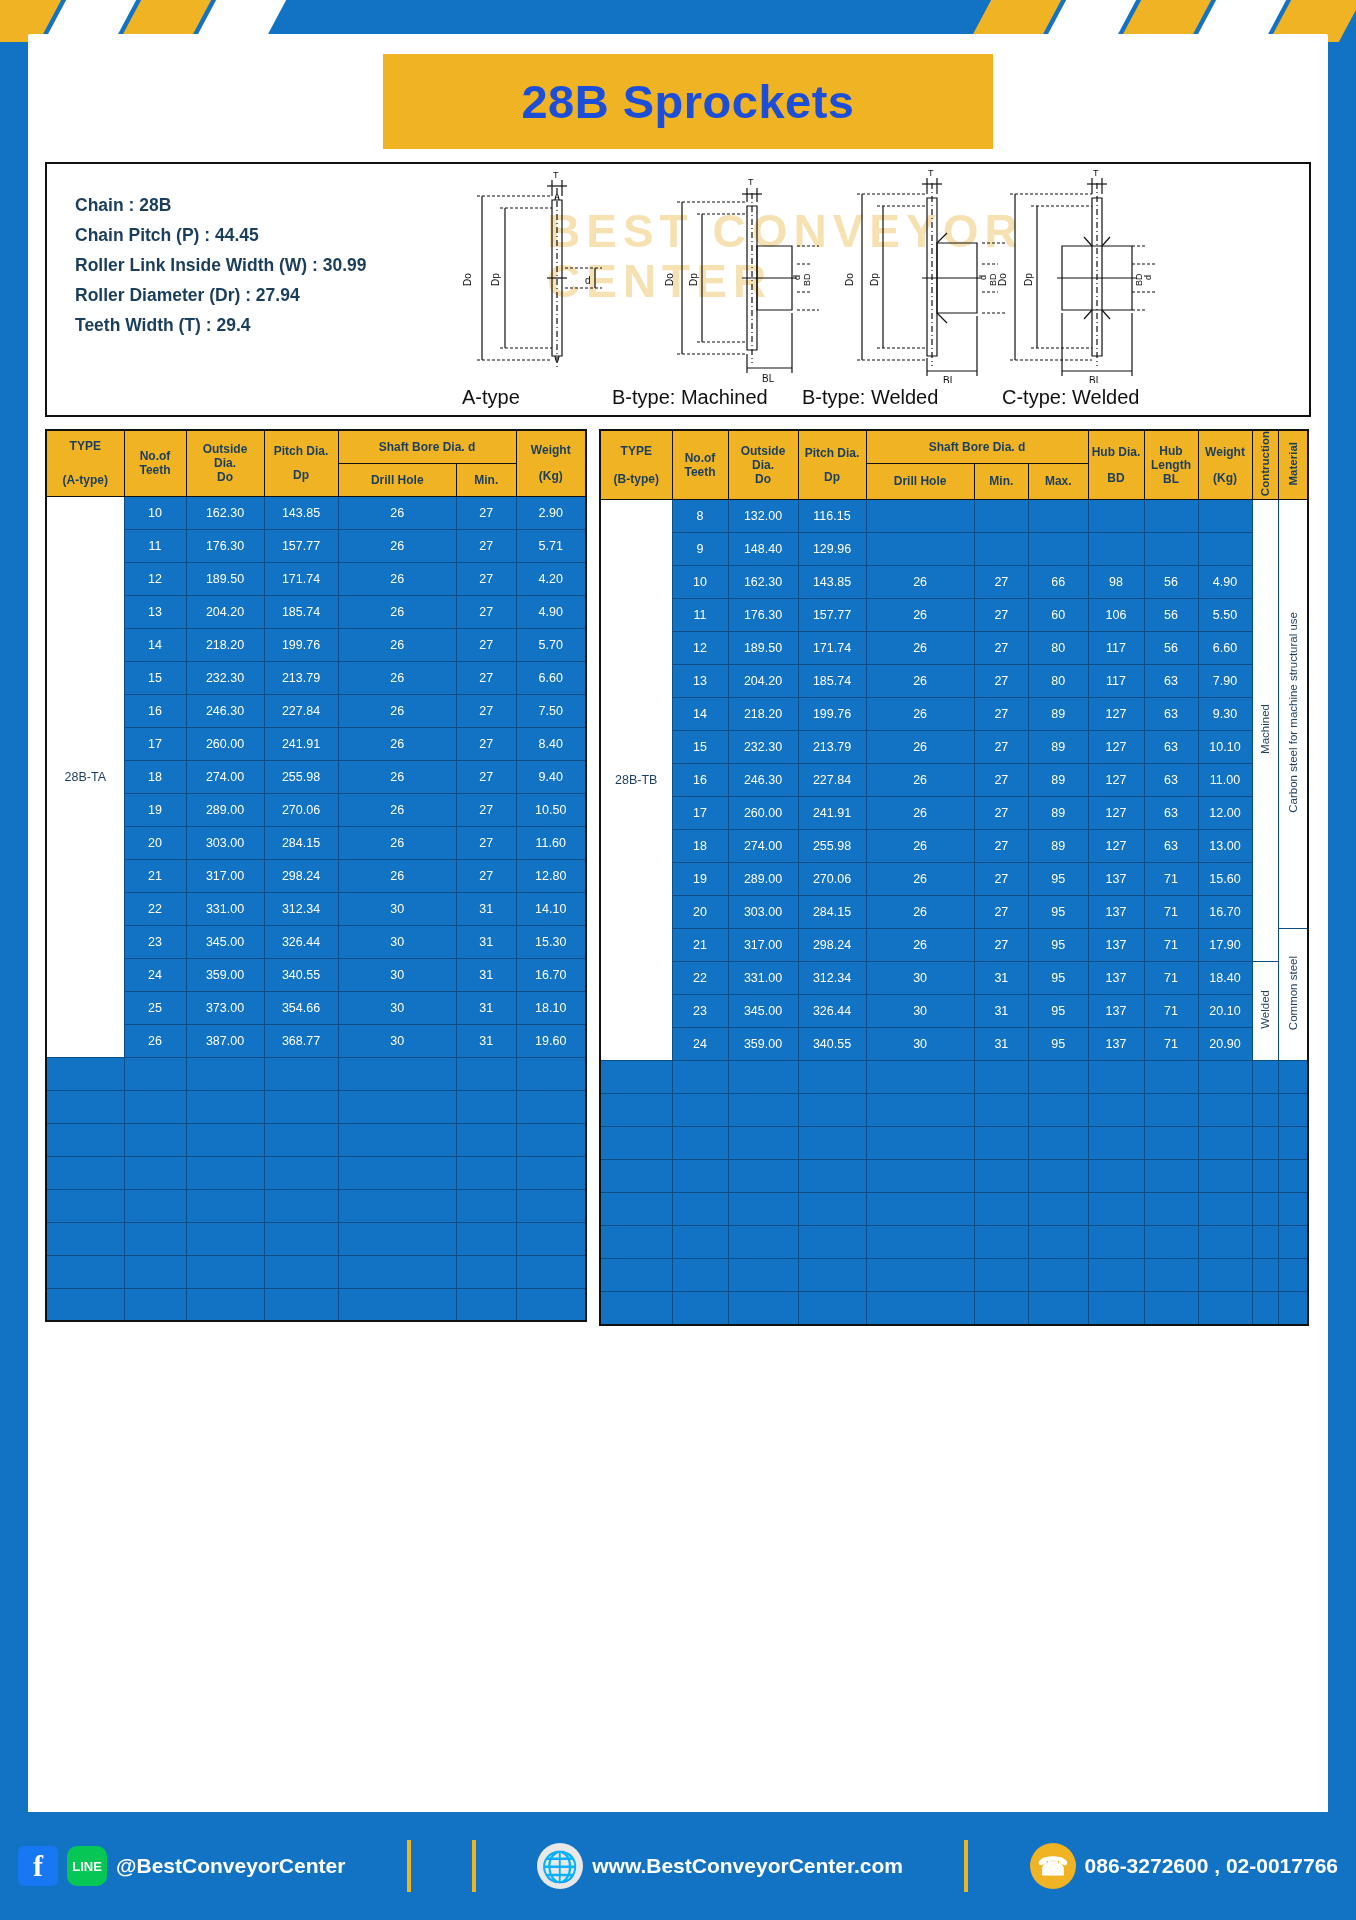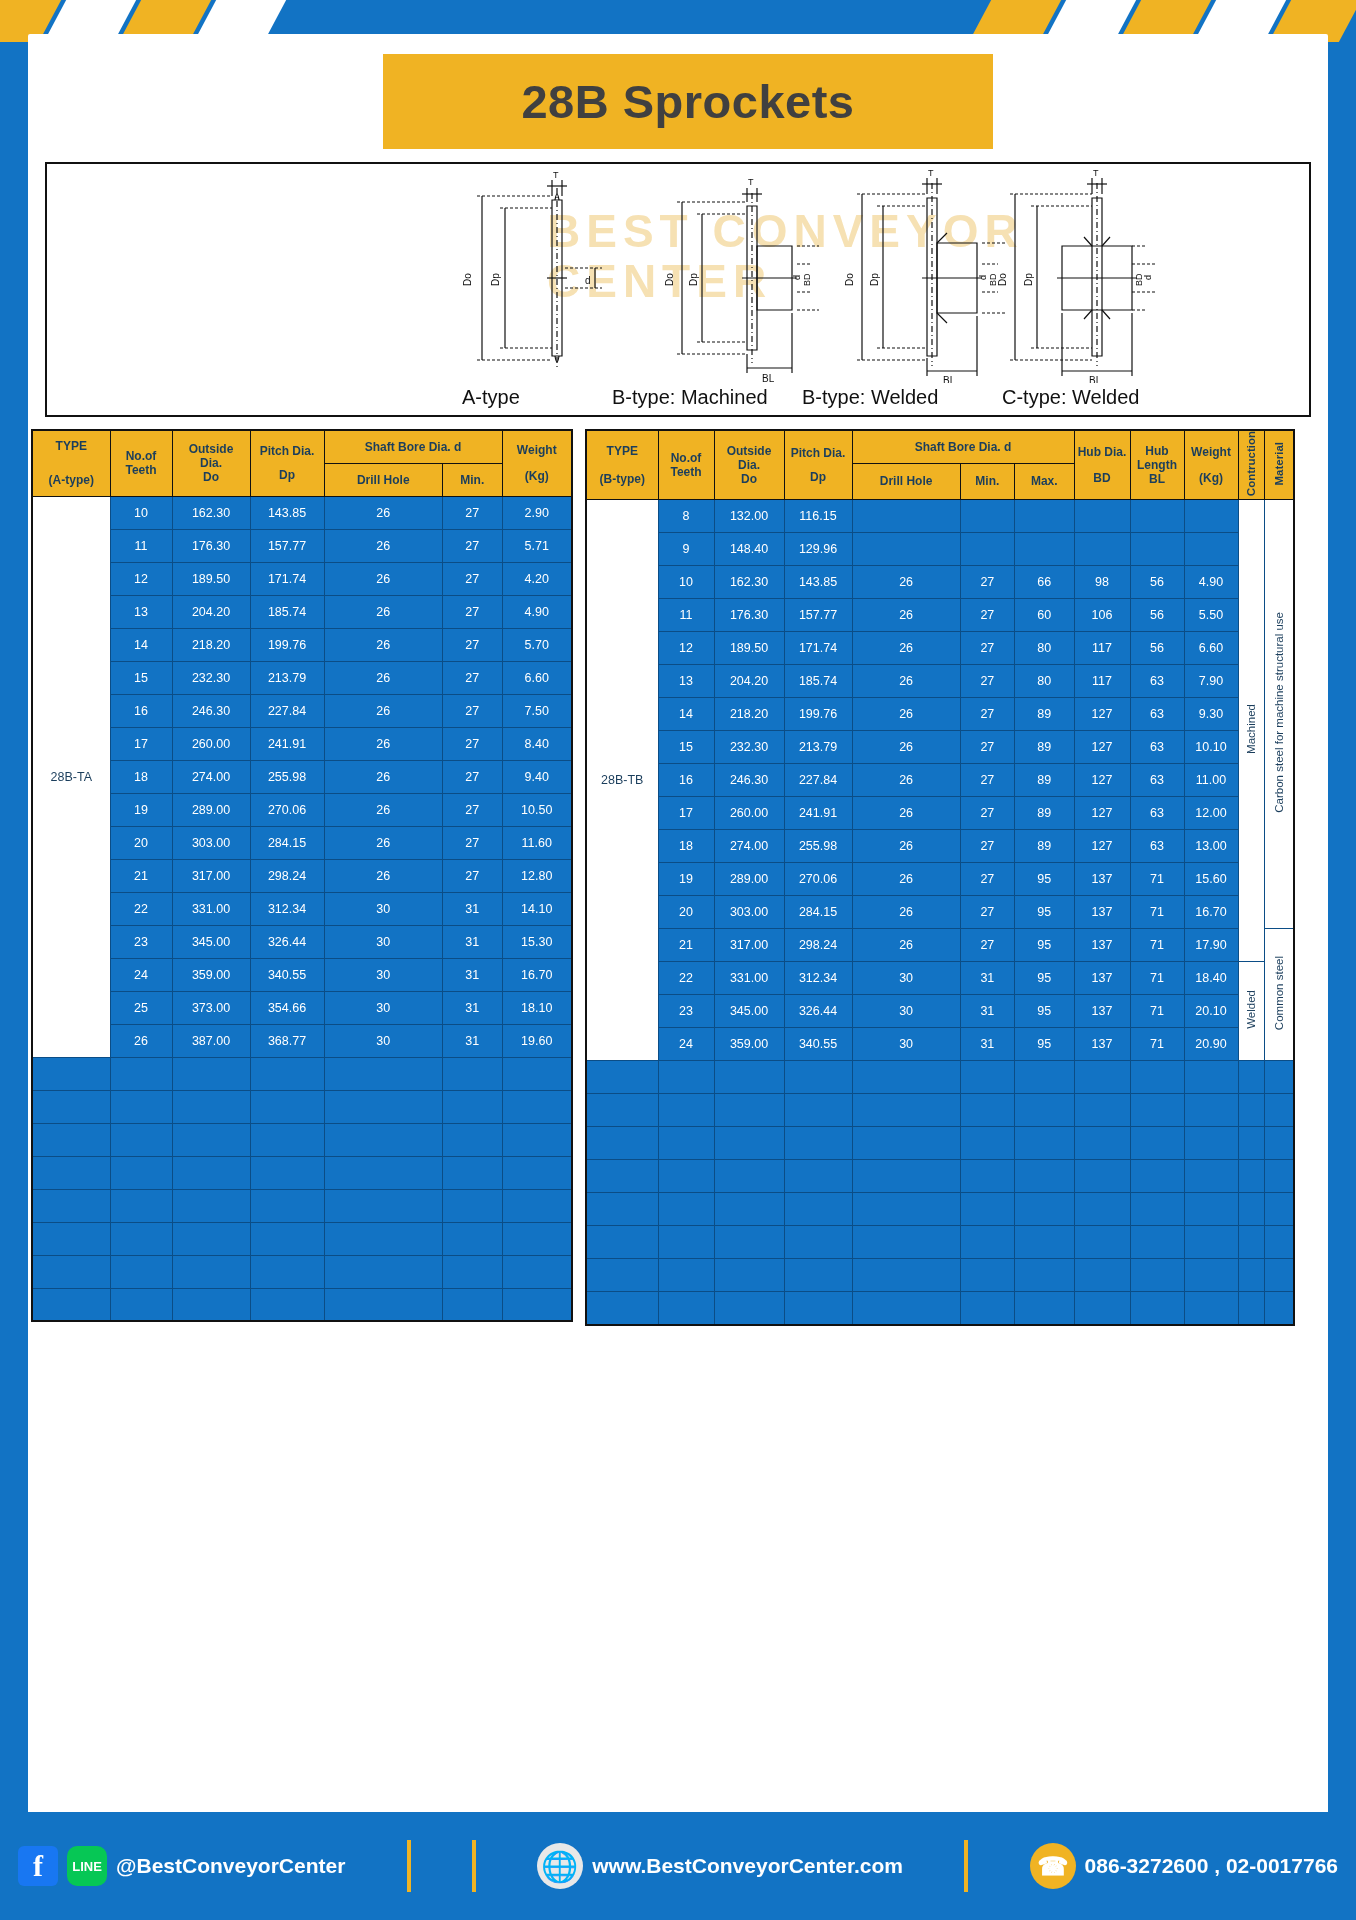--- a/index.html
+++ b/index.html
@@ -21,40 +21,40 @@
     background:#ffffff;
     border-radius:2px;
   }
   
   .title-bar {
     position:absolute; left:355px; top:20px; width:610px; height:95px;
     background:#f0b323;
     display:flex; align-items:center; justify-content:center;
   }
   .title-bar h1 {
-    margin:0; font-size:47px; font-weight:bold; color:#404040; letter-spacing:.5px;
+    margin:0; font-size:47px; font-weight:bold; color:#1d4ed8; letter-spacing:.5px;
   }
   
   .specbox {
     position:absolute; left:17px; top:128px; width:1266px; height:255px;
     border:2px solid #111; background:#fff;
   }
   .spec-list { position:absolute; left:28px; top:26px; color:#1b3e5c; font-weight:bold; font-size:17.5px; line-height:30px; }
   .watermark {
     position:absolute; left:500px; top:42px; width:520px; height:150px;
     color:#f3d79a; font-size:46px; font-weight:bold; letter-spacing:6px;
     line-height:50px; opacity:.75; pointer-events:none;
   }
   .drawings { position:absolute; left:330px; top:4px; width:920px; height:215px; }
   .drawing-labels { position:absolute; left:330px; top:222px; width:920px; height:28px; }
   .drawing-labels span {
     position:absolute; font-size:20px; color:#111; font-weight:500; white-space:nowrap;
   }
   
-  .tables { position:absolute; left:3px; top:395px; width:1266px; }
+  .tables { position:absolute; left:17px; top:395px; width:1266px; }
   table { border-collapse:collapse; font-size:12.5px; }
   .tbl { float:left; border:2px solid #111; }
   .tbl.left { width:542px; }
   .tbl.right { width:710px; margin-left:12px; }
   th, td {
     border:1px solid #0b4d86;
     text-align:center;
     vertical-align:middle;
     color:#1b3e5c;
     height:33px;
@@ -117,20 +117,27 @@
 </div>
 
 <div class="page">
 
   <div class="title-bar">
     <h1>28B Sprockets</h1>
   </div>
 
   <div class="specbox">
 
+    <div class="spec-list">
+      <div>Chain : 28B</div>
+      <div>Chain Pitch (P) : 44.45</div>
+      <div>Roller Link Inside Width (W) : 30.99</div>
+      <div>Roller Diameter (Dr) : 27.94</div>
+      <div>Teeth Width (T) : 29.4</div>
+    </div>
 
     <div class="watermark">BEST CONVEYOR CENTER</div>
 
     <svg class="drawings" viewBox="0 0 920 215">
       <g stroke="#111" fill="none" stroke-width="1.2">
 
         <g transform="translate(10,0)">
           <path d="M170 20 L170 200" stroke-dasharray="6 3 1 3"></path>
 
           <path d="M165 32 L165 188 L175 188 L175 32 Z"></path>

